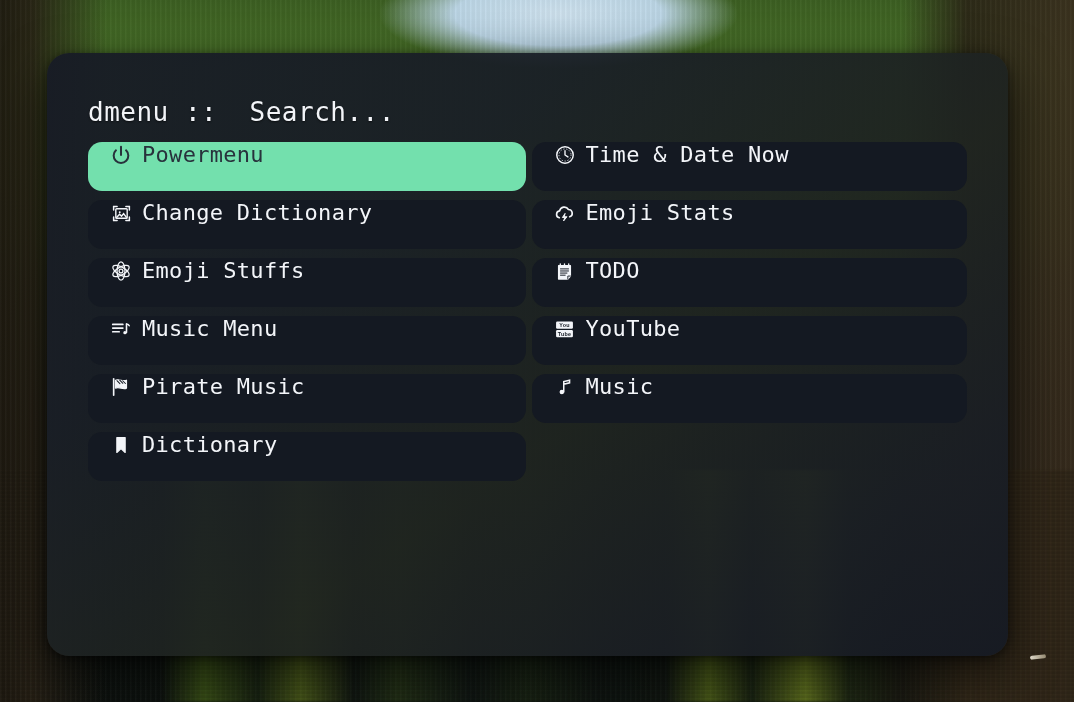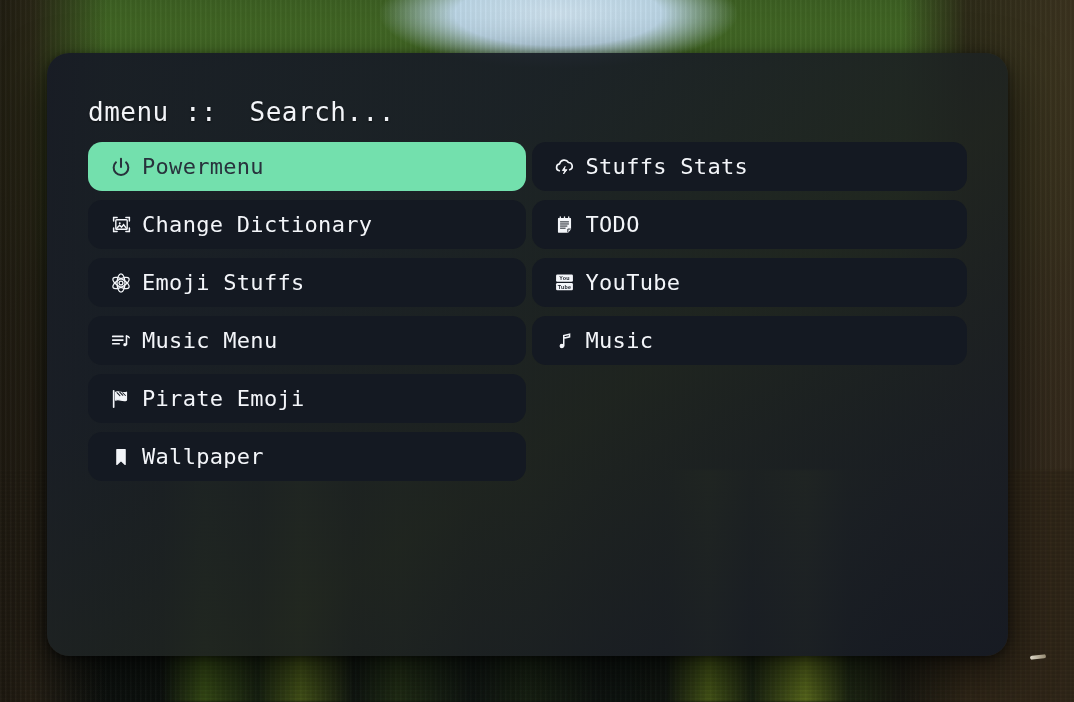--- a/index.html
+++ b/index.html
@@ -138,21 +138,21 @@
   }
   .column { display: flex; flex-direction: column; gap: 9px; }
   #col-left  { width: 438px; }
   #col-right { width: 436px; }
 
   .item {
     height: 49px;
     border-radius: 14px;
     background: #141922;
     display: flex;
-    align-items: center;
+    align-items: flex-start;
     padding-left: 18px;
     color: #f3f5f9;
     font-size: 22px;
     letter-spacing: .3px;
     white-space: nowrap;
     overflow: hidden;
   }
   .item.selected {
     background: #73e0ad;
     color: #28323c;
@@ -242,40 +242,50 @@
             <span class="label">Music Menu</span>
           </div>
           <div class="item">
             <span class="icon">
               <svg width="22" height="22" viewBox="0 0 24 24" fill="none" stroke="currentColor" stroke-width="1.8" stroke-linecap="round">
       <path d="M4 3v18"></path>
       <path d="M6 4.6c4-2 8 2 12 0v8.6c-4 2-8-2-12 0z" fill="currentColor" stroke="currentColor" stroke-width="1.3" stroke-linejoin="round"></path>
       <path d="M7.6 5.1l3.2 3.2M10.6 4.6l3.4 3.4M13.8 5.2l3 3" stroke="#141922" stroke-width="1.1"></path>
               </svg>
             </span>
-            <span class="label">Pirate Emoji</span>
+            <span class="label">Pirate Music</span>
           </div>
           <div class="item">
             <span class="icon">
               <svg width="20" height="20" viewBox="0 0 24 24" fill="currentColor" stroke="currentColor" stroke-width="1.4" stroke-linejoin="round">
       <path d="M7 3h10v18l-5-4.6L7 21z"></path>
               </svg>
             </span>
-            <span class="label">Wallpaper</span>
+            <span class="label">Dictionary</span>
           </div>
         </div>
       <div class="column" id="col-right">
+          <div class="item">
+            <span class="icon">
+              <svg width="22" height="22" viewBox="0 0 24 24" fill="none" stroke="currentColor" stroke-width="1.6" stroke-linecap="round">
+      <circle cx="12" cy="12" r="9"></circle>
+      <circle cx="12" cy="12" r="6.6" stroke-width=".9" stroke-dasharray="0.6 2.6"></circle>
+      <path d="M12 7.4V12l3.2 2.1" stroke-width="1.5"></path>
+              </svg>
+            </span>
+            <span class="label">Time &amp; Date Now</span>
+          </div>
           <div class="item">
             <span class="icon">
               <svg width="23" height="23" viewBox="0 0 24 24" fill="none" stroke="currentColor" stroke-width="1.7" stroke-linecap="round" stroke-linejoin="round">
       <path d="M6.6 16.4A3.6 3.6 0 0 1 6.9 9.3a5 5 0 0 1 9.2-1.5 3.9 3.9 0 0 1 1.3 7.6"></path>
       <path d="M12.4 12.2l-2.6 4h2.5l-1.3 3.6 3.6-4.4h-2.4z" fill="currentColor" stroke-width="1"></path>
               </svg>
             </span>
-            <span class="label">Stuffs Stats</span>
+            <span class="label">Emoji Stats</span>
           </div>
           <div class="item">
             <span class="icon">
               <svg width="21" height="21" viewBox="0 0 24 24" fill="none" stroke="currentColor" stroke-width="1.4" stroke-linecap="round">
       <path d="M7.2 3.2v2M12 3.2v2M16.8 3.2v2" stroke-width="1.5"></path>
       <path d="M5.2 5.4h13.6v11.8l-3 3.4H5.2z" fill="currentColor" stroke-linejoin="round"></path>
       <path d="M7.4 9h9.2M7.4 11.4h9.2M7.4 13.8h7.4M7.4 16.2h5.4" stroke="#141922" stroke-width="1.1"></path>
       <path d="M18.8 17.2h-3v3.4" stroke="#141922" stroke-width="1"></path>
               </svg>
             </span>

